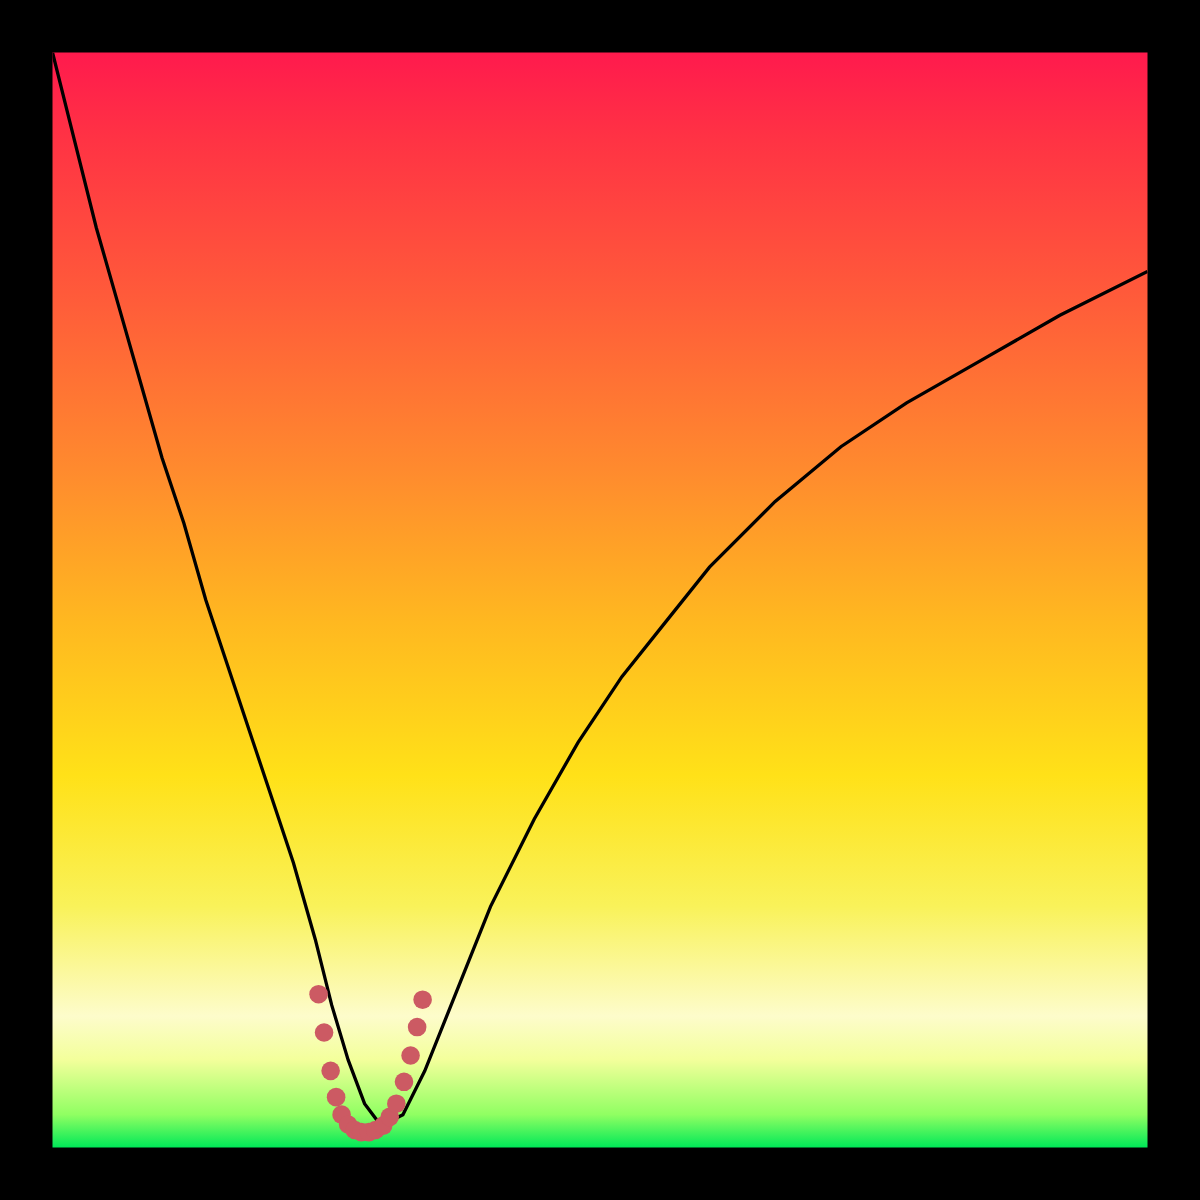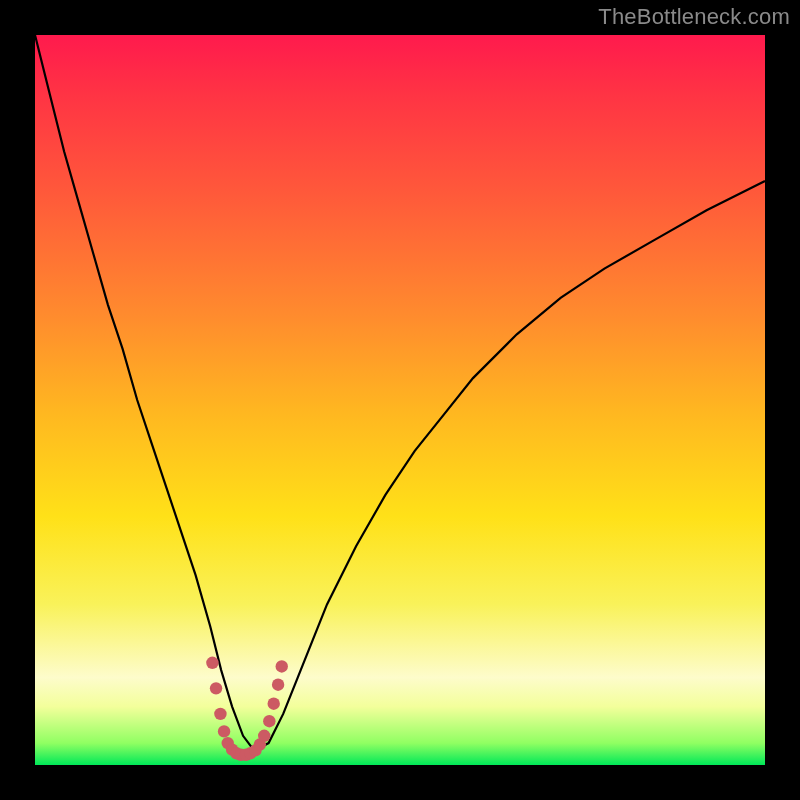--- a/index.html
+++ b/index.html
@@ -84,14 +84,13 @@
           <circle cx="220.46" cy="715.40" r="6.2" fill="#cc5a63"></circle>
           <circle cx="224.84" cy="709.56" r="6.2" fill="#cc5a63"></circle>
           <circle cx="229.22" cy="700.80" r="6.2" fill="#cc5a63"></circle>
           <circle cx="234.33" cy="686.20" r="6.2" fill="#cc5a63"></circle>
           <circle cx="238.71" cy="668.68" r="6.2" fill="#cc5a63"></circle>
           <circle cx="243.09" cy="649.70" r="6.2" fill="#cc5a63"></circle>
           <circle cx="246.74" cy="631.45" r="6.2" fill="#cc5a63"></circle>
         </g>
     </svg>
   </div>
-  <div class="watermark">TheBottleneck.com</div>
 </div>
 
 </body></html>

